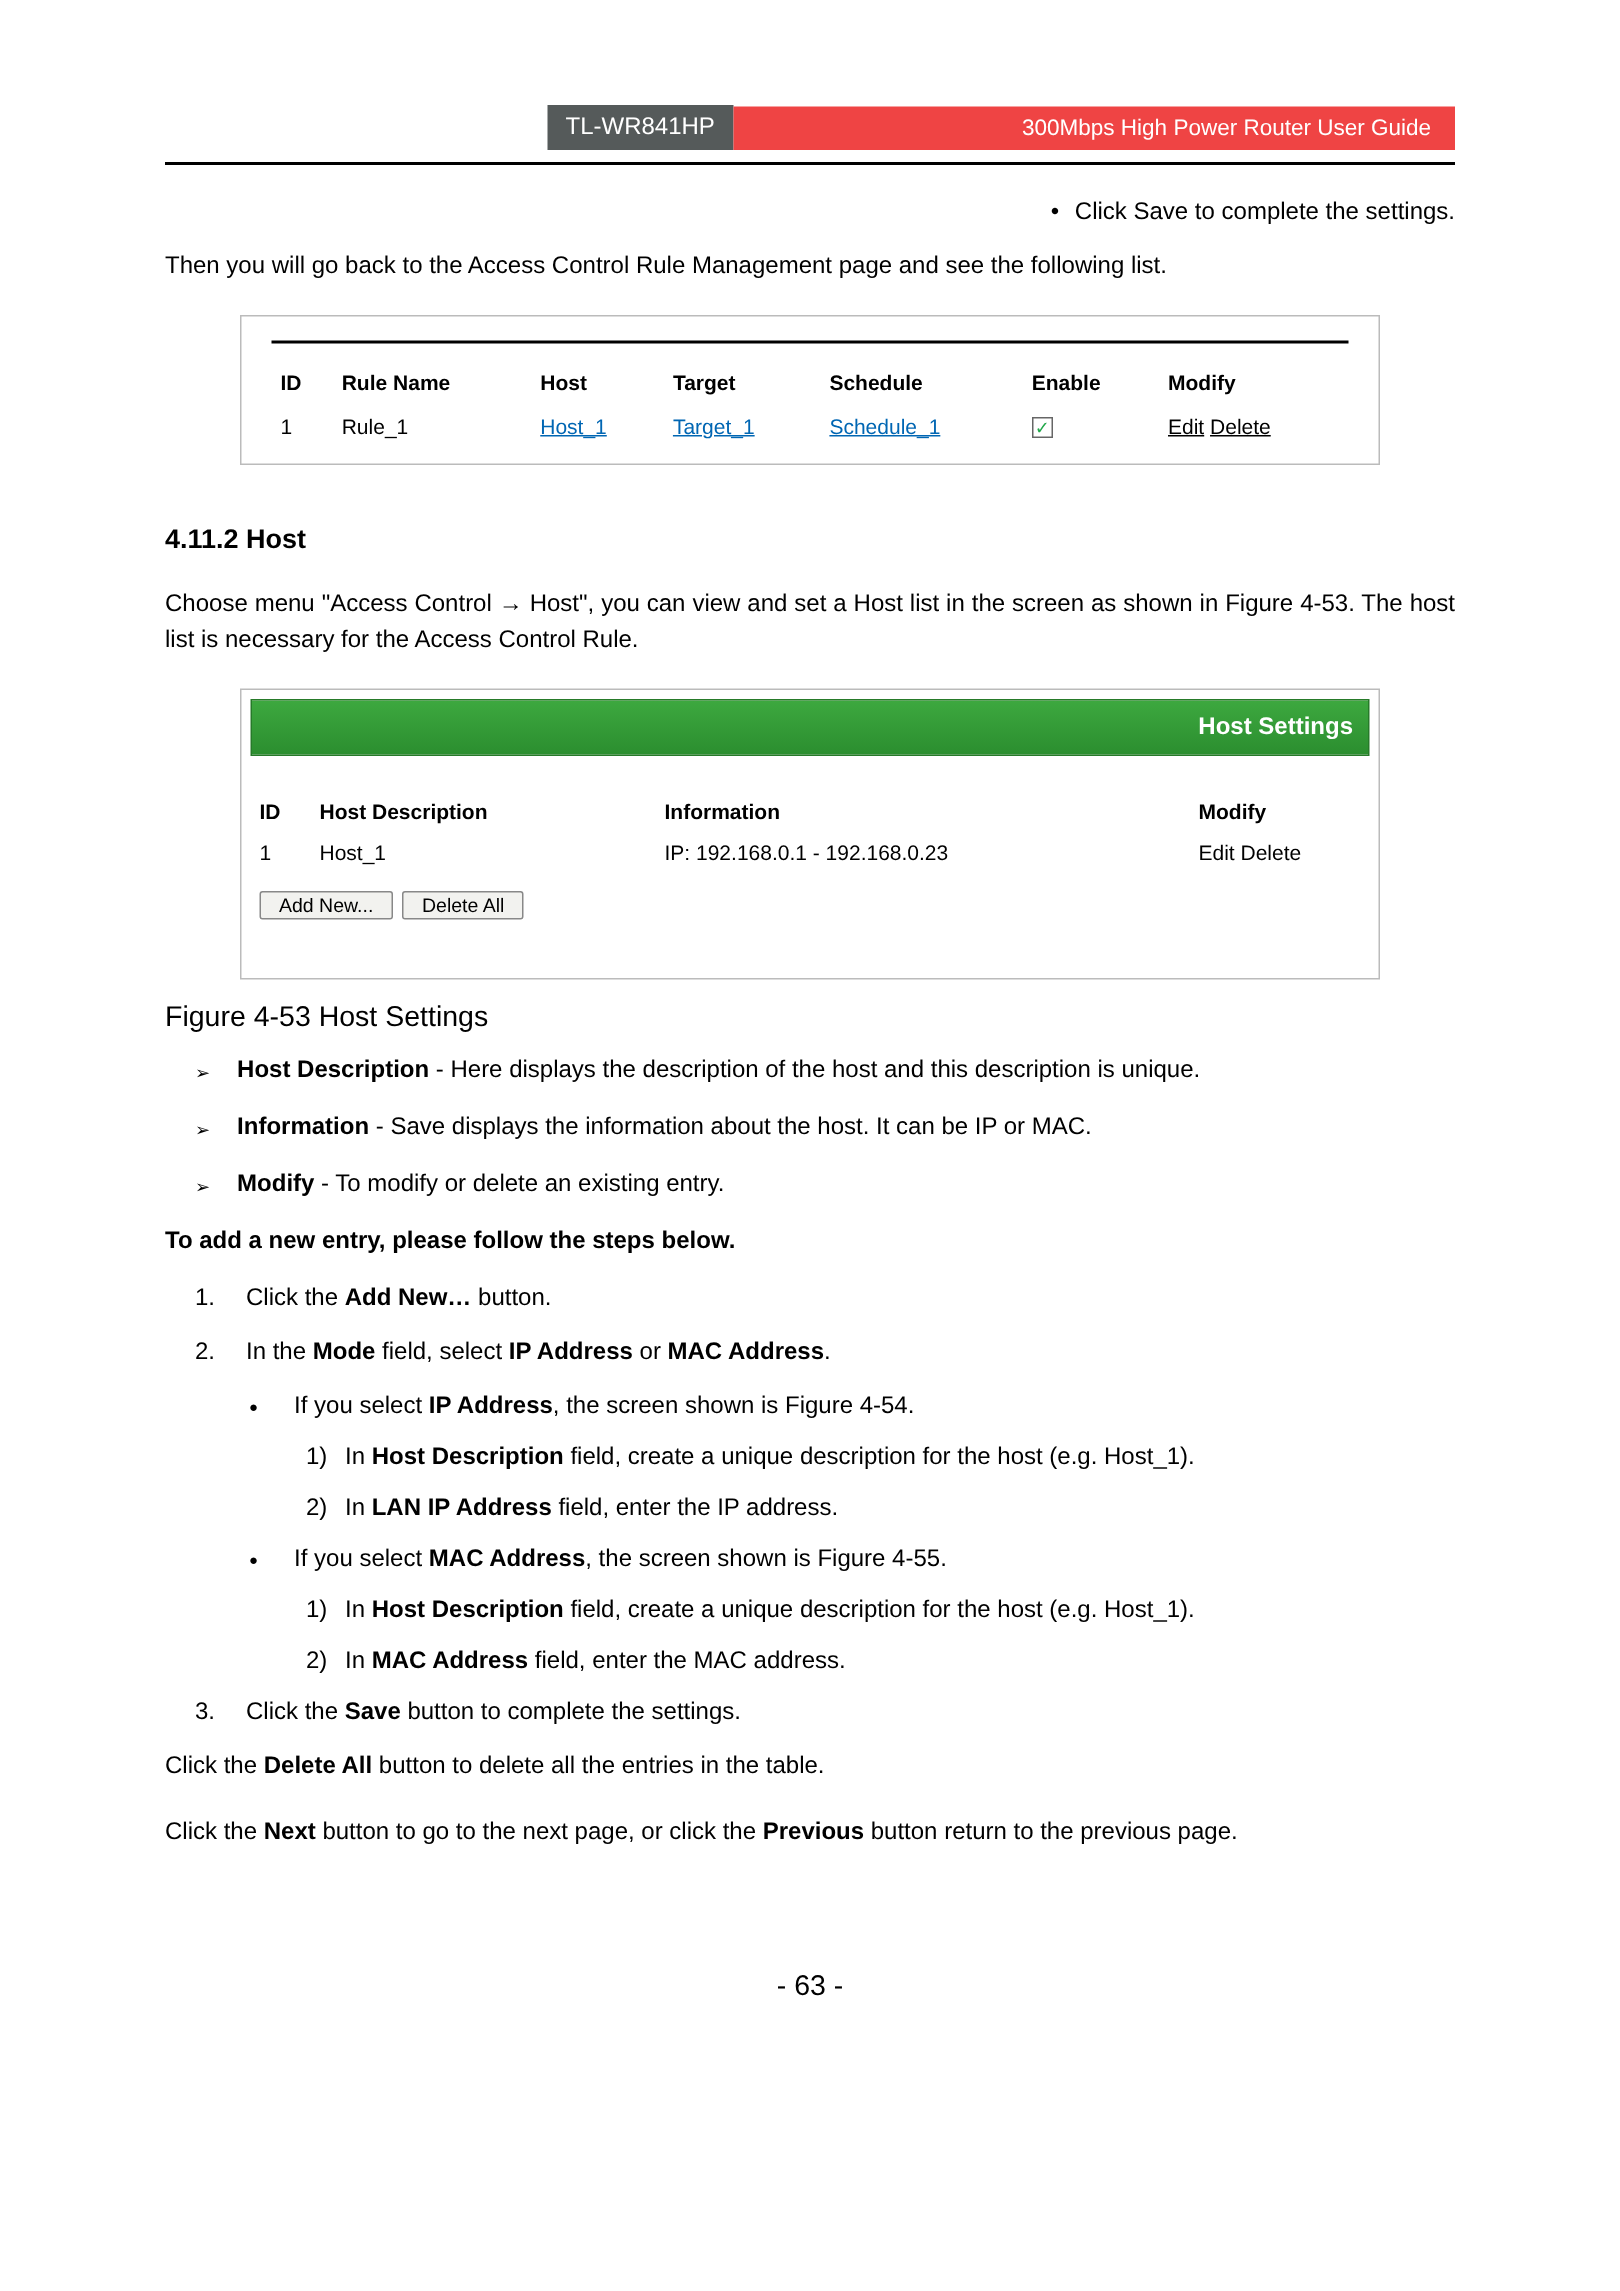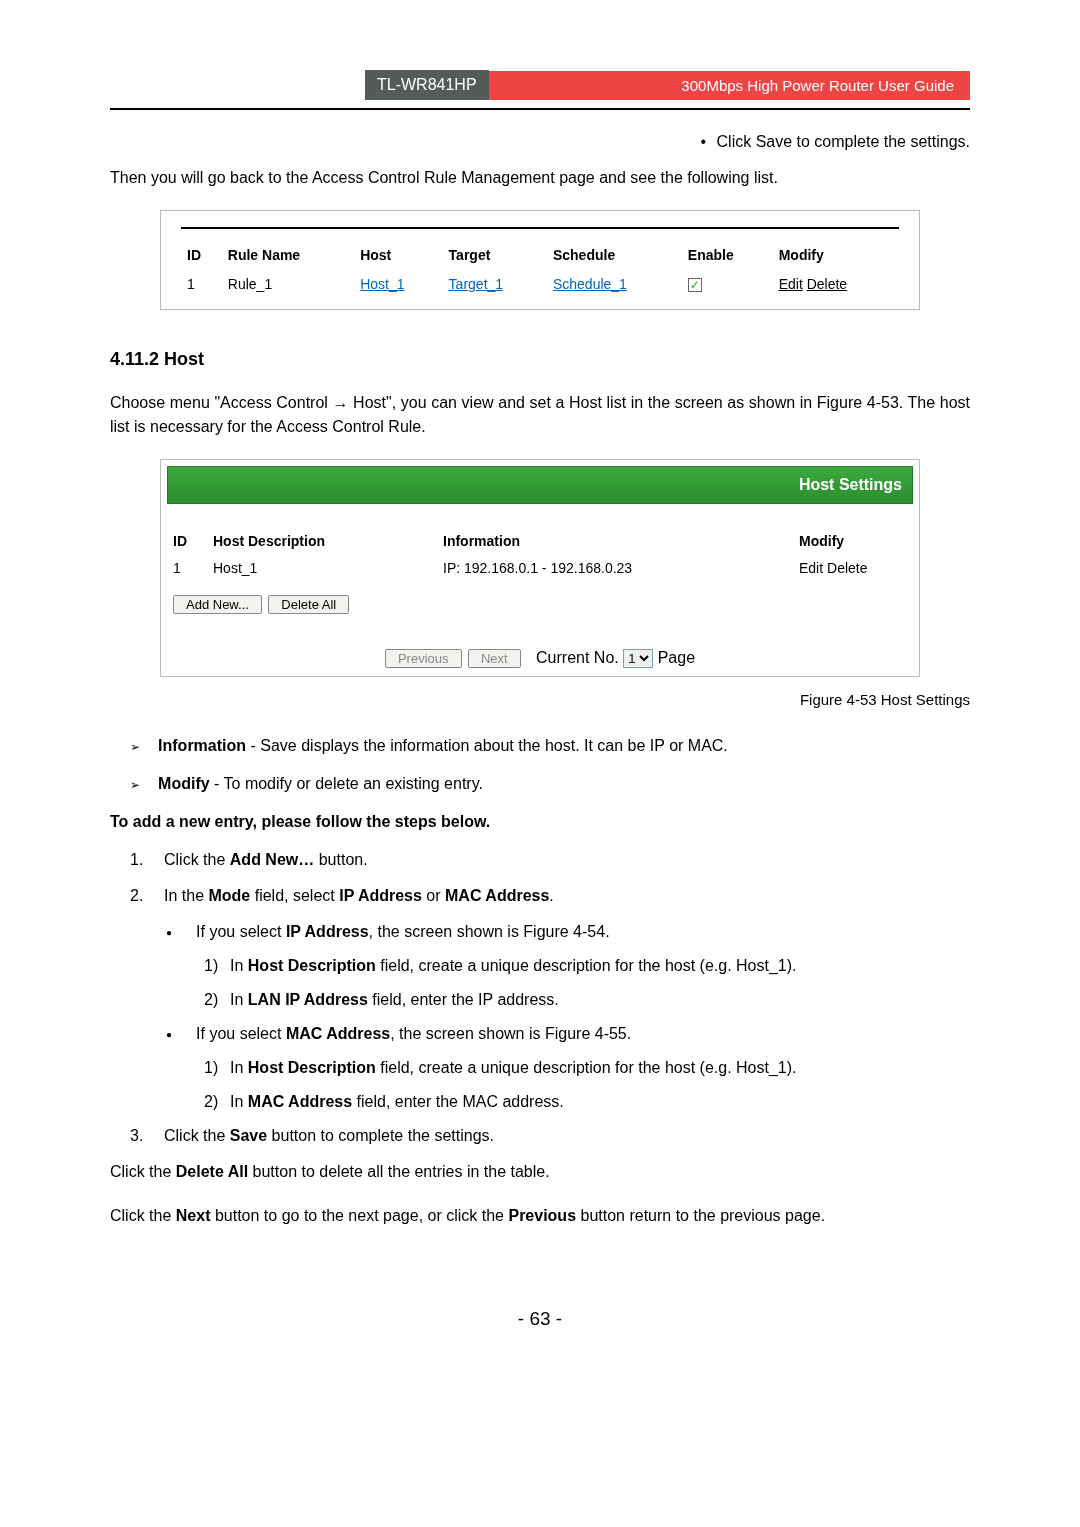--- a/index.html
+++ b/index.html
@@ -25,21 +25,21 @@
     .host-box { border: 1px solid #bbb; margin: 16px 50px 12px 50px; padding: 6px; }
     .host-title { background: linear-gradient(#3da83f, #2b8e2f); border: 1px solid #267a29; color: #fff; font-weight: bold; padding: 6px 10px; font-size: 16px; margin: 0; text-align: right; }
     .host-table { width: 100%; border-collapse: collapse; font-size: 14px; margin-top: 24px; }
     .host-table th { text-align: left; font-weight: bold; padding: 3px 6px; }
     .host-table td { padding: 3px 6px; }
     .btn-row { margin: 10px 0 30px 6px; }
     .win-btn { font-size: 13px; border: 1px solid #888; background: #f2f2ef; padding: 1px 12px; border-radius: 2px; margin-right: 2px; }
     .pager { text-align: center; margin-top: 6px; }
     .pager .win-btn { color: #888; }
     .pager select { font-size: 13px; border: 1px solid #7e9db9; }
-    .fig-caption { text-align: right; font-size: 15px; margin: 12px 0 22px 0; }
+    .fig-caption { text-align: left; font-size: 19px; margin: 12px 0 8px 0; }
     .arrow-item { margin-left: 20px; margin-bottom: 14px; display: flex; }
     .arrow-item::before { content: "➢"; margin-right: 18px; font-size: 12px; padding-top: 4px; }
     .bold { font-weight: bold; }
     .num-item { margin-left: 20px; margin-bottom: 12px; display: flex; }
     .num-item .num { min-width: 34px; }
     .dot-item { margin-left: 56px; margin-bottom: 10px; display: flex; }
     .dot-item::before { content: "●"; font-size: 10px; margin-right: 24px; padding-top: 5px; }
     .sub-num { margin-left: 94px; margin-bottom: 10px; display: flex; }
     .sub-num .n { min-width: 26px; }
     .footer { text-align: center; font-size: 19px; margin-top: 80px; }
@@ -101,31 +101,27 @@
         <td>Host_1</td>
         <td>IP: 192.168.0.1 - 192.168.0.23</td>
         <td><span class="lnk">Edit</span> <span class="lnk">Delete</span></td>
       </tr>
     </tbody>
       </table>
     <div class="btn-row">
       <button class="win-btn">Add New...</button>
       <button class="win-btn">Delete All</button>
     </div>
-    <div class="pager">
-      <button class="win-btn">Previous</button>
-      <button class="win-btn">Next</button>
-      &nbsp;&nbsp;<span>Current No.</span>
-      <select><option>1</option></select>
-      <span>Page</span>
-    </div>
   </div>
 
   <div class="fig-caption">Figure 4-53    Host Settings</div>
 
+  <div class="arrow-item">
+      <div><span class="bold">Host Description</span><span> - Here displays the description of the host and this description is unique.</span></div>
+    </div>
   <div class="arrow-item">
       <div><span class="bold">Information</span><span> - Save displays the information about the host. It can be IP or MAC.</span></div>
     </div>
   <div class="arrow-item">
       <div><span class="bold">Modify</span><span> - To modify or delete an existing entry.</span></div>
     </div>
 
   <p class="para bold" style="margin-top:6px; margin-bottom:14px;">To add a new entry, please follow the steps below.</p>
 
   <div class="num-item">

